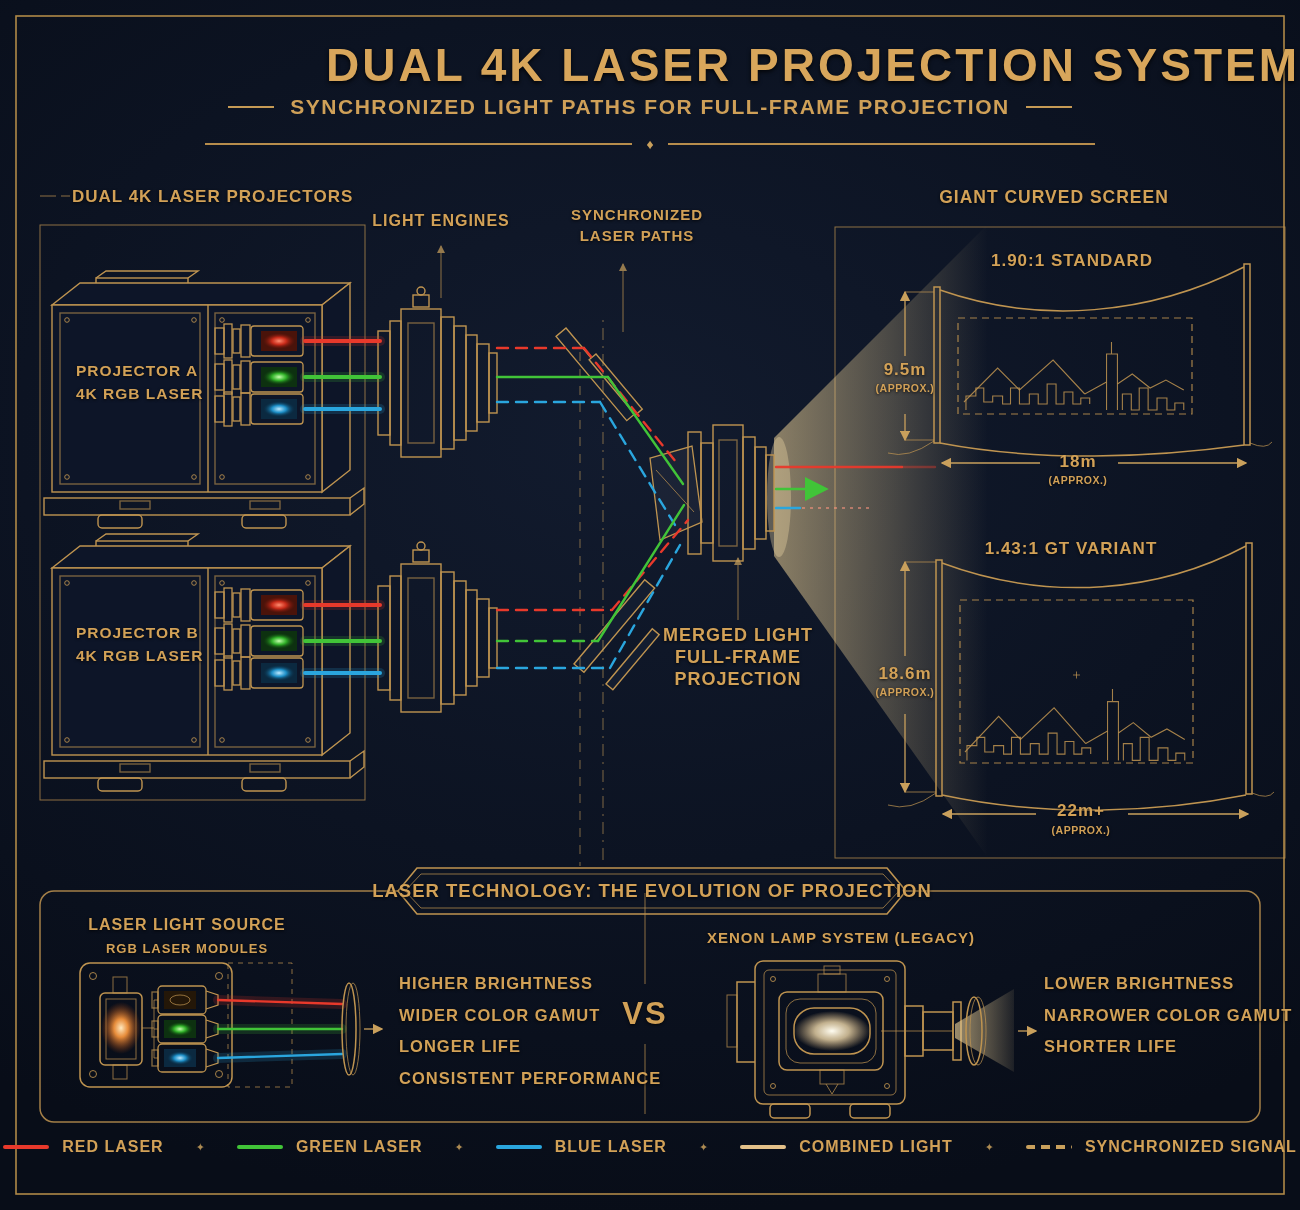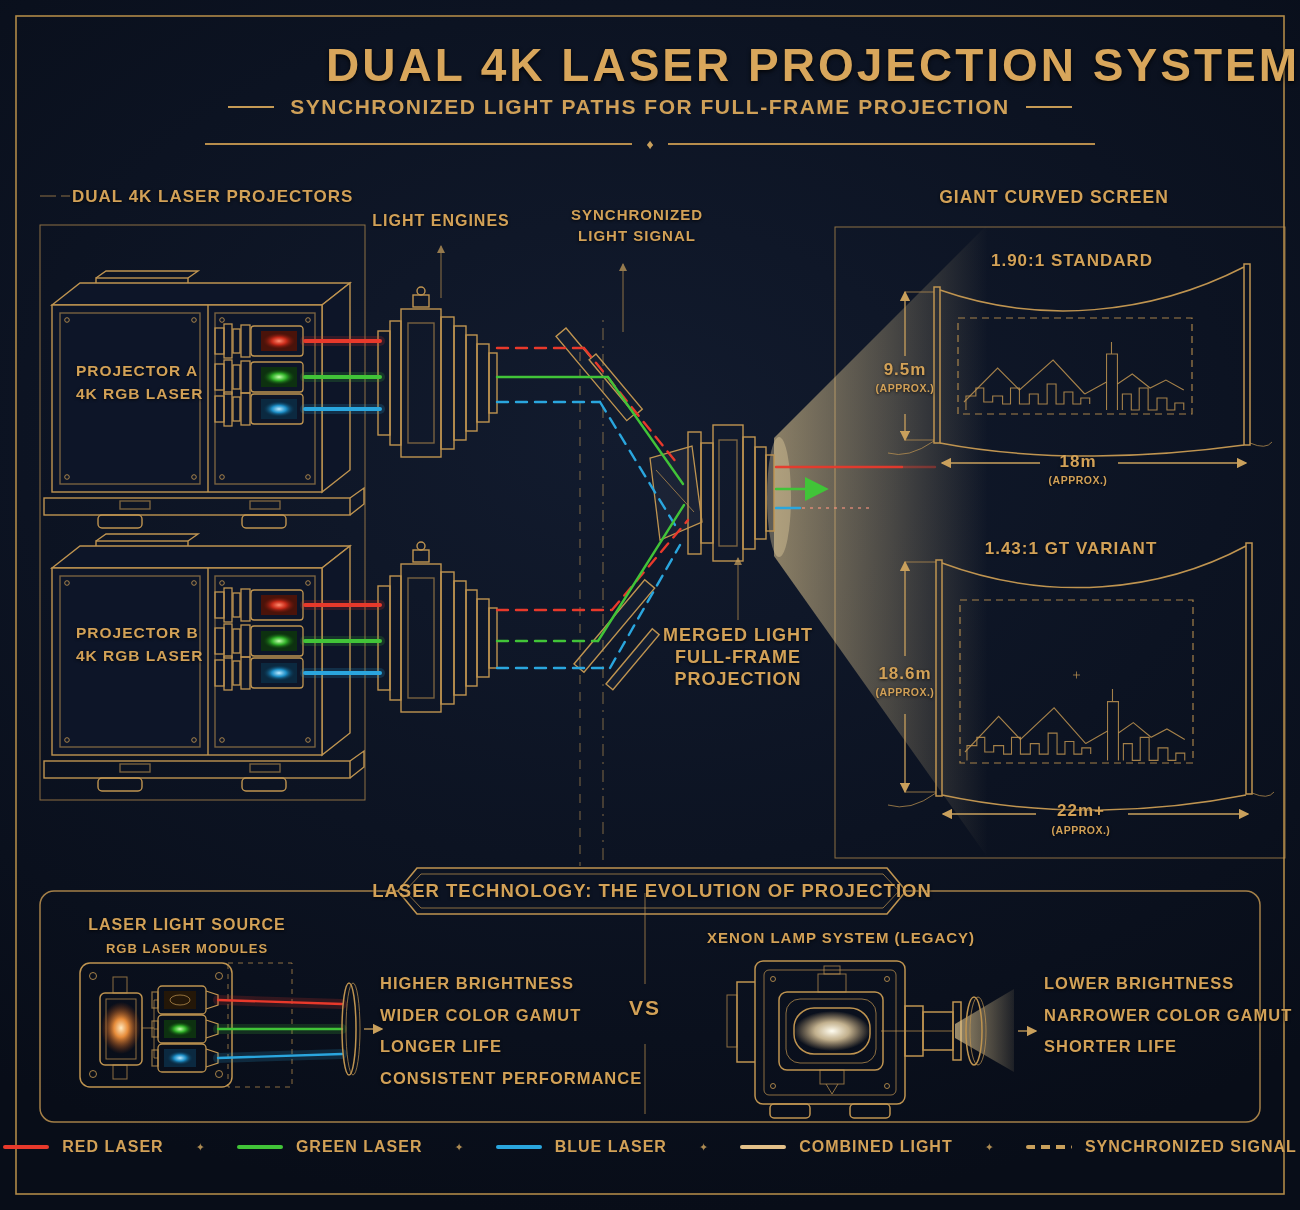--- a/index.html
+++ b/index.html
@@ -393,21 +393,21 @@
 <div class="divider">
   <span class="ln"></span>
   <span class="dia">♦</span>
   <span class="ln"></span>
 </div>
 
 <div class="lbl" style="left:72px;top:187px;font-size:17px;text-align:right;">DUAL 4K LASER PROJECTORS</div>
 <div class="lbl c" style="left:441px;top:212px;font-size:16px;">LIGHT ENGINES</div>
 <div class="lbl c" style="left:637px;top:204px;font-size:15px;line-height:21px;">
   <div>SYNCHRONIZED</div>
-  <div>LIGHT SIGNAL</div>
+  <div>LASER PATHS</div>
 </div>
 <div class="lbl c" style="left:1054px;top:187px;font-size:17.5px;">GIANT CURVED SCREEN</div>
 
 <div class="lbl" style="left:76px;top:359px;font-size:15.5px;line-height:23px;">
   <div>PROJECTOR A</div>
   <div>4K RGB LASER</div>
 </div>
 <div class="lbl" style="left:76px;top:621px;font-size:15.5px;line-height:23px;">
   <div>PROJECTOR B</div>
   <div>4K RGB LASER</div>
@@ -429,28 +429,28 @@
 <div class="lbl c" style="left:905px;top:664px;font-size:17px;">18.6m</div>
 <div class="lbl c" style="left:905px;top:686px;font-size:10.5px;letter-spacing:.5px;">(APPROX.)</div>
 <div class="lbl c" style="left:1081px;top:801px;font-size:17px;">22m+</div>
 <div class="lbl c" style="left:1081px;top:824px;font-size:10.5px;letter-spacing:.5px;">(APPROX.)</div>
 
 <div class="lbl c" style="left:652px;top:880px;font-size:18.5px;">LASER TECHNOLOGY: THE EVOLUTION OF PROJECTION</div>
 
 <div class="lbl c" style="left:187px;top:916px;font-size:16px;">LASER LIGHT SOURCE</div>
 <div class="lbl c" style="left:187px;top:941px;font-size:13px;">RGB LASER MODULES</div>
 
-<div class="pts" style="left:380px;top:968px;">
+<div class="pts" style="left:399px;top:968px;">
   <div>HIGHER BRIGHTNESS</div>
   <div>WIDER COLOR GAMUT</div>
   <div>LONGER LIFE</div>
   <div>CONSISTENT PERFORMANCE</div>
 </div>
 
-<div class="lbl c" style="left:645px;top:996px;font-size:21px;letter-spacing:2px;">VS</div>
+<div class="lbl c" style="left:645px;top:996px;font-size:31px;letter-spacing:2px;">VS</div>
 
 <div class="lbl c" style="left:841px;top:929px;font-size:15px;">XENON LAMP SYSTEM (LEGACY)</div>
 
 <div class="pts" style="left:1044px;top:968px;">
   <div>LOWER BRIGHTNESS</div>
   <div>NARROWER COLOR GAMUT</div>
   <div>SHORTER LIFE</div>
 </div>
 
 <div class="legend">

